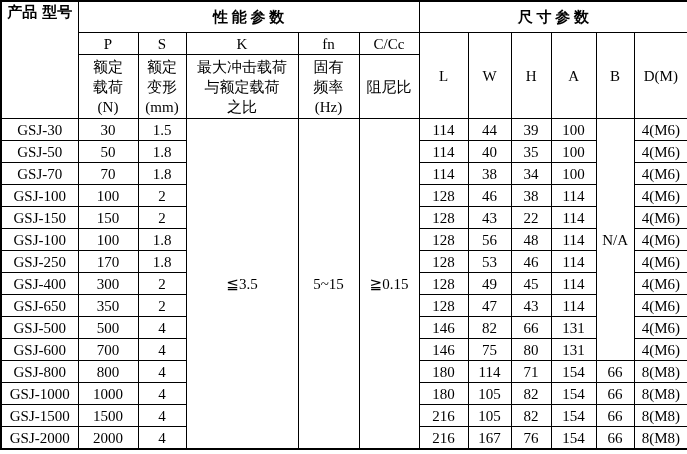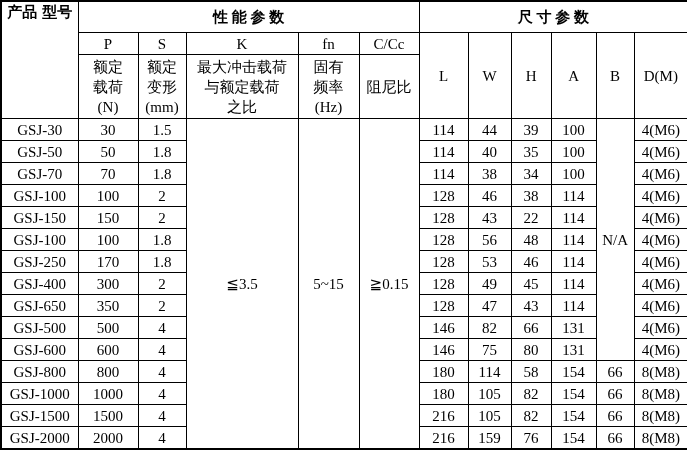--- a/index.html
+++ b/index.html
@@ -233,36 +233,36 @@
       <td>4</td>
       <td>146</td>
       <td>82</td>
       <td>66</td>
       <td>131</td>
       <td>4(M6)</td>
     </tr>
 
     <tr class="data-row">
       <td class="model-cell">GSJ-600</td>
-      <td>600</td>
+      <td>700</td>
       <td>4</td>
       <td>146</td>
       <td>75</td>
       <td>80</td>
       <td>131</td>
       <td>4(M6)</td>
     </tr>
 
     <tr class="data-row">
       <td class="model-cell">GSJ-800</td>
       <td>800</td>
       <td>4</td>
       <td>180</td>
       <td>114</td>
-      <td>58</td>
+      <td>71</td>
       <td>154</td>
       <td>66</td>
       <td>8(M8)</td>
     </tr>
 
     <tr class="data-row">
       <td class="model-cell">GSJ-1000</td>
       <td>1000</td>
       <td>4</td>
       <td>180</td>
@@ -283,20 +283,20 @@
       <td>154</td>
       <td>66</td>
       <td>8(M8)</td>
     </tr>
 
     <tr class="data-row">
       <td class="model-cell">GSJ-2000</td>
       <td>2000</td>
       <td>4</td>
       <td>216</td>
-      <td>159</td>
+      <td>167</td>
       <td>76</td>
       <td>154</td>
       <td>66</td>
       <td>8(M8)</td>
     </tr>
   </tbody>
 </table>
 
 </body></html>

